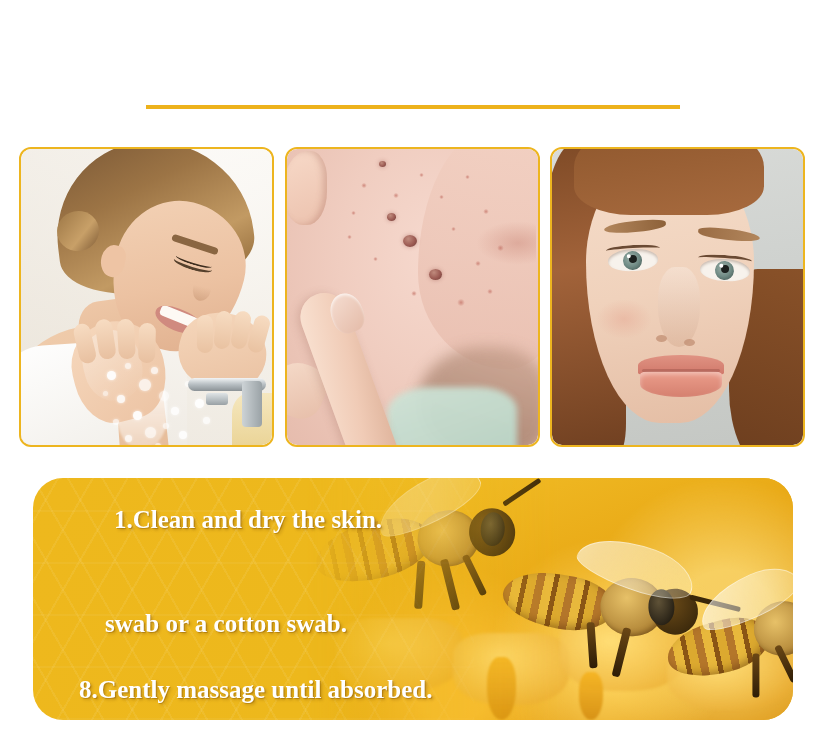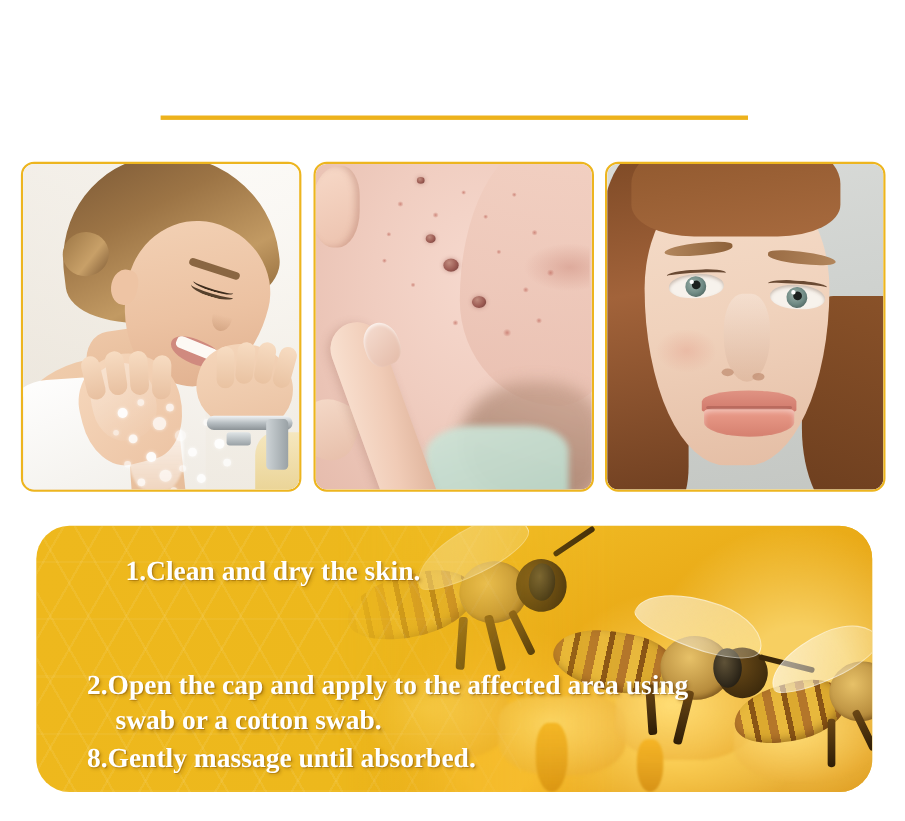--- a/index.html
+++ b/index.html
@@ -680,20 +680,19 @@
       <div class="bee-wing" style="left:40px; top:-14px; width:104px; height:40px; transform:rotate(-10deg);"></div>
       <div class="bee-leg" style="left:78px;  top:62px; width:7px; height:44px; transform:rotate(14deg);"></div>
       <div class="bee-leg" style="left:110px; top:60px; width:7px; height:40px; transform:rotate(-12deg);"></div>
     </div>
   </div>
 
   <div id="panel-steps">
     <div class="step" id="step-1">1.Clean and dry the skin.</div>
 
     <div class="step" id="step-2">
-      <span>2.Open the cap and apply to the affected area using</span>
       <span class="cont">swab or a cotton swab.</span>
     </div>
 
     <div class="step" id="step-3">8.Gently massage until absorbed.</div>
   </div>
 
 </div>
 
 </body></html>

